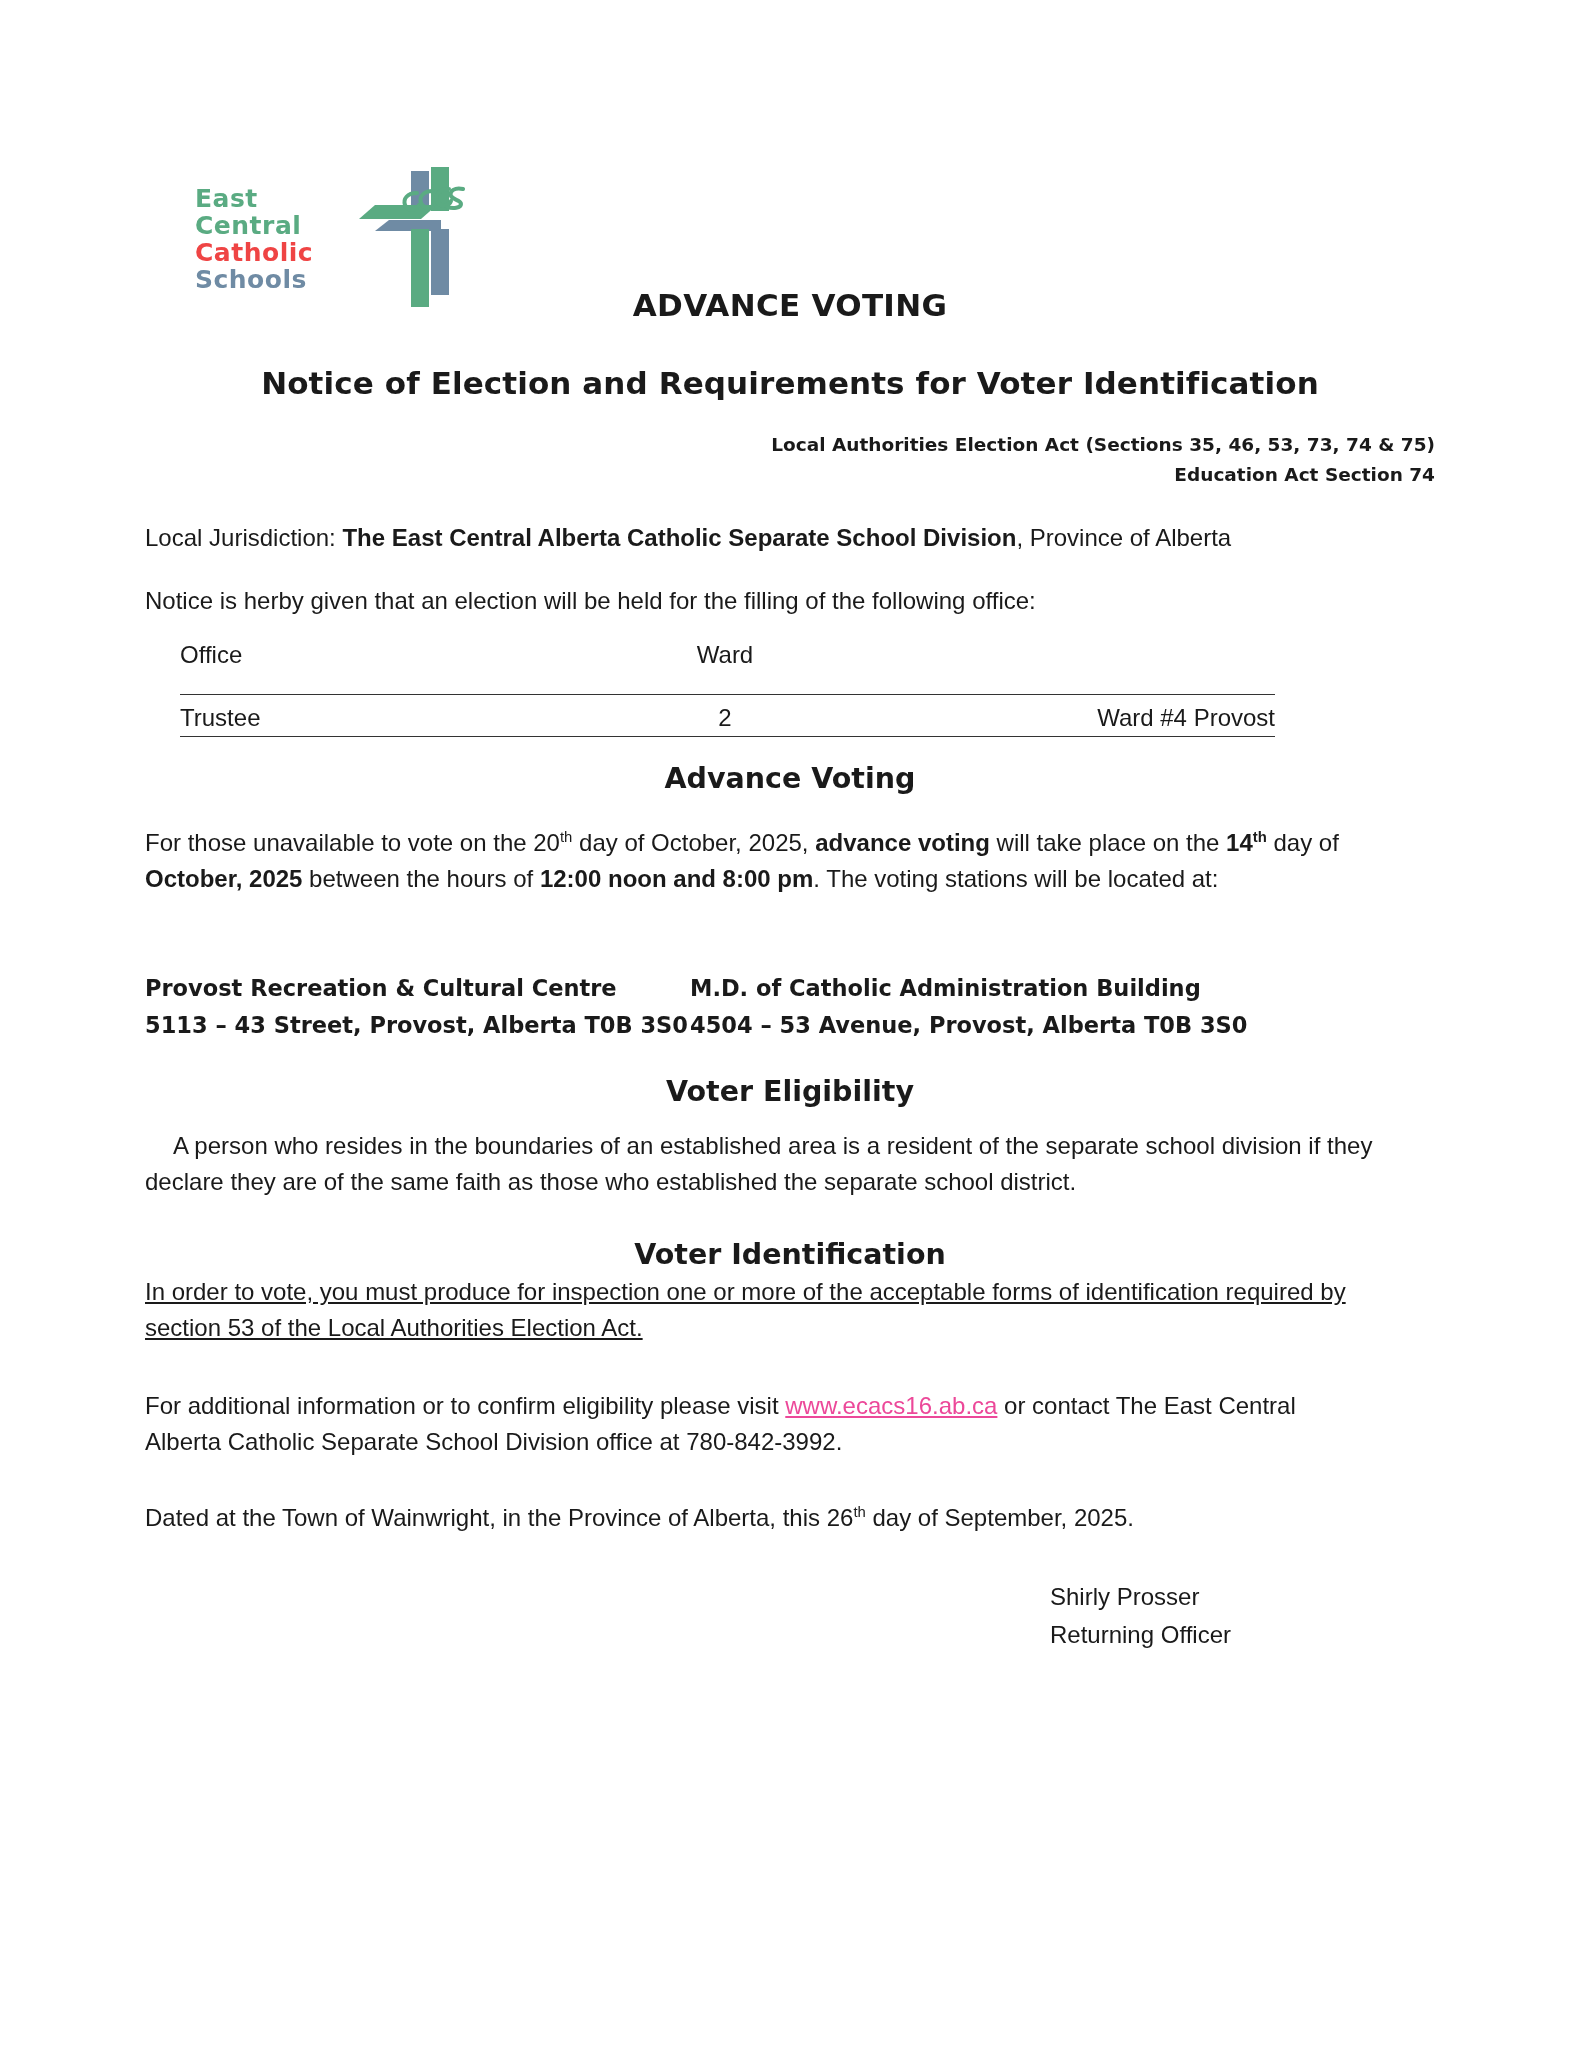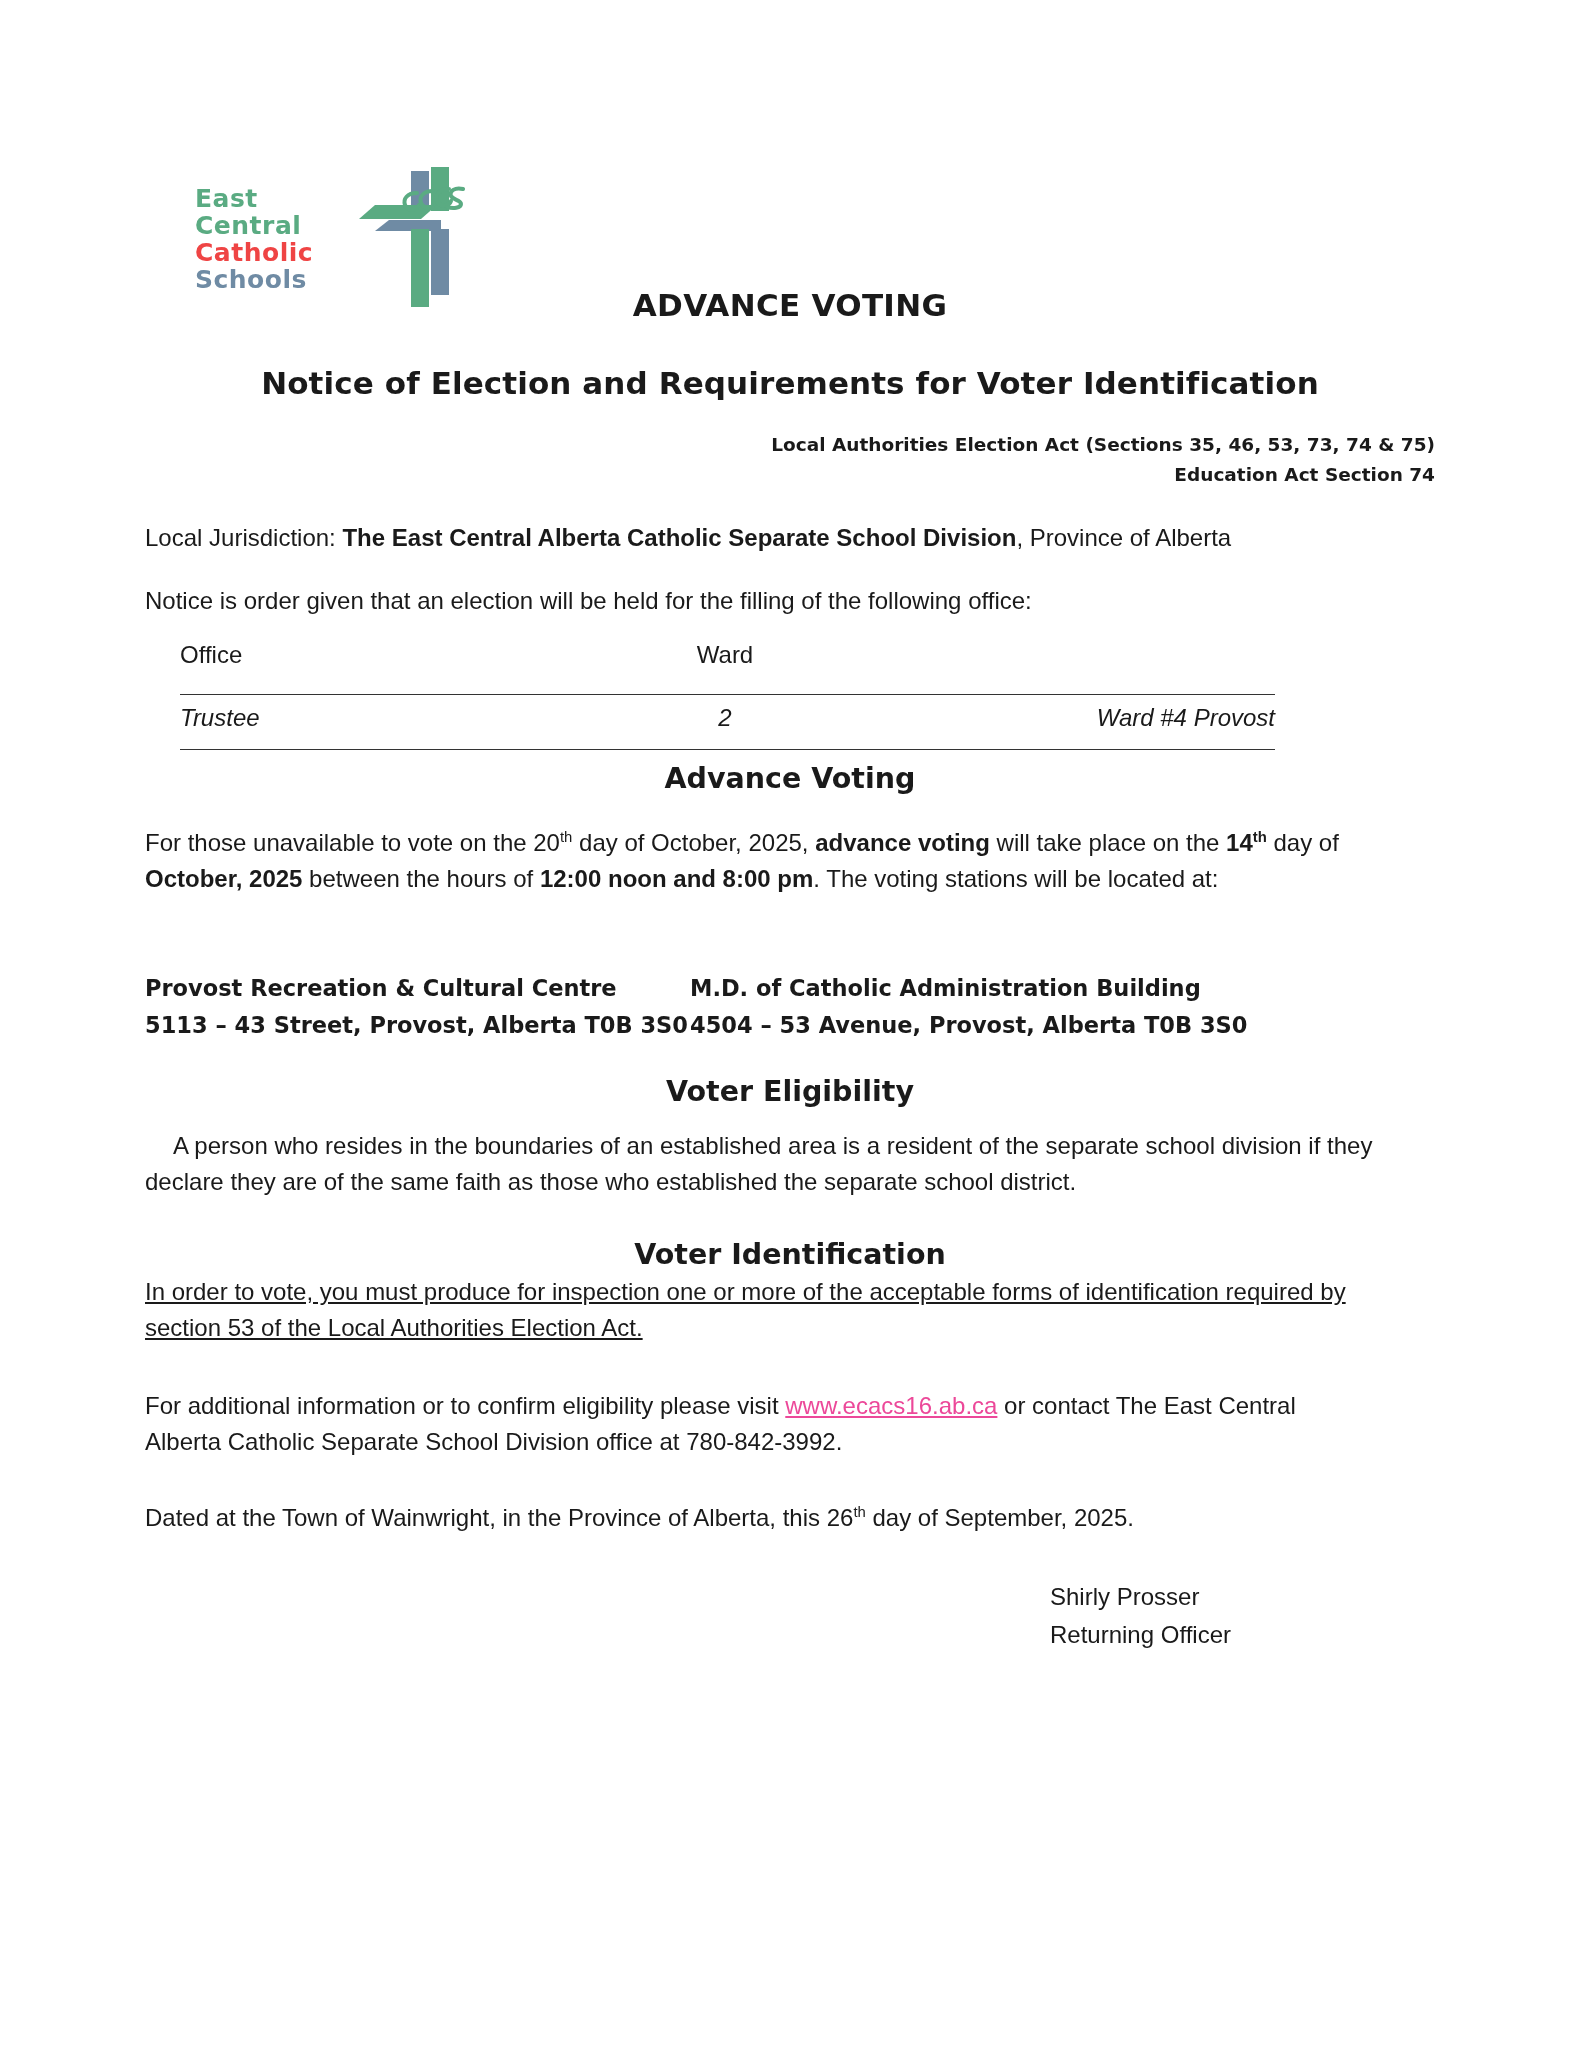--- a/index.html
+++ b/index.html
@@ -129,22 +129,21 @@
     width: 1095px;
     margin-top: 22px;
   }
   .vac-row {
     display: flex;
     font-size: 24px;
     line-height: 34px;
     margin-top: 6px;
     border-bottom: 1px solid #333333;
     width: 1095px;
-    padding-bottom: 14px;
-    font-style: italic;
+    padding-bottom: 1px;
   }
   .vac-row .c1 { width: 330px; }
   .vac-row .c2 { width: 430px; text-align: center; }
   .vac-row .c3 { width: 335px; text-align: right; }
 
   
   .section-heading {
     position: absolute;
     left: 0;
     width: 1290px;
@@ -240,21 +239,21 @@
 
     <h2 class="doc-subtitle">Notice of Election and Requirements for Voter Identification</h2>
 
     <div class="act-lines">
       <div>Local Authorities Election Act (Sections 35, 46, 53, 73, 74 &amp; 75)</div>
       <div>Education Act Section 74</div>
     </div>
 
     <div class="para jurisdiction"><span>Local Jurisdiction: </span><b>The East Central Alberta Catholic Separate School Division</b><span>, Province of Alberta</span></div>
 
-    <div class="para notice-line">Notice is order given that an election will be held for the filling of the following office:</div>
+    <div class="para notice-line">Notice is herby given that an election will be held for the filling of the following office:</div>
 
     <div class="vac-table">
       <div class="vac-head">
         <div class="c1">Office</div>
         <div class="c3">Ward</div>
       </div>
       <div class="vac-rule"></div>
       <div class="vac-row">
         <div class="c1">Trustee</div>
         <div class="c2">2</div>

